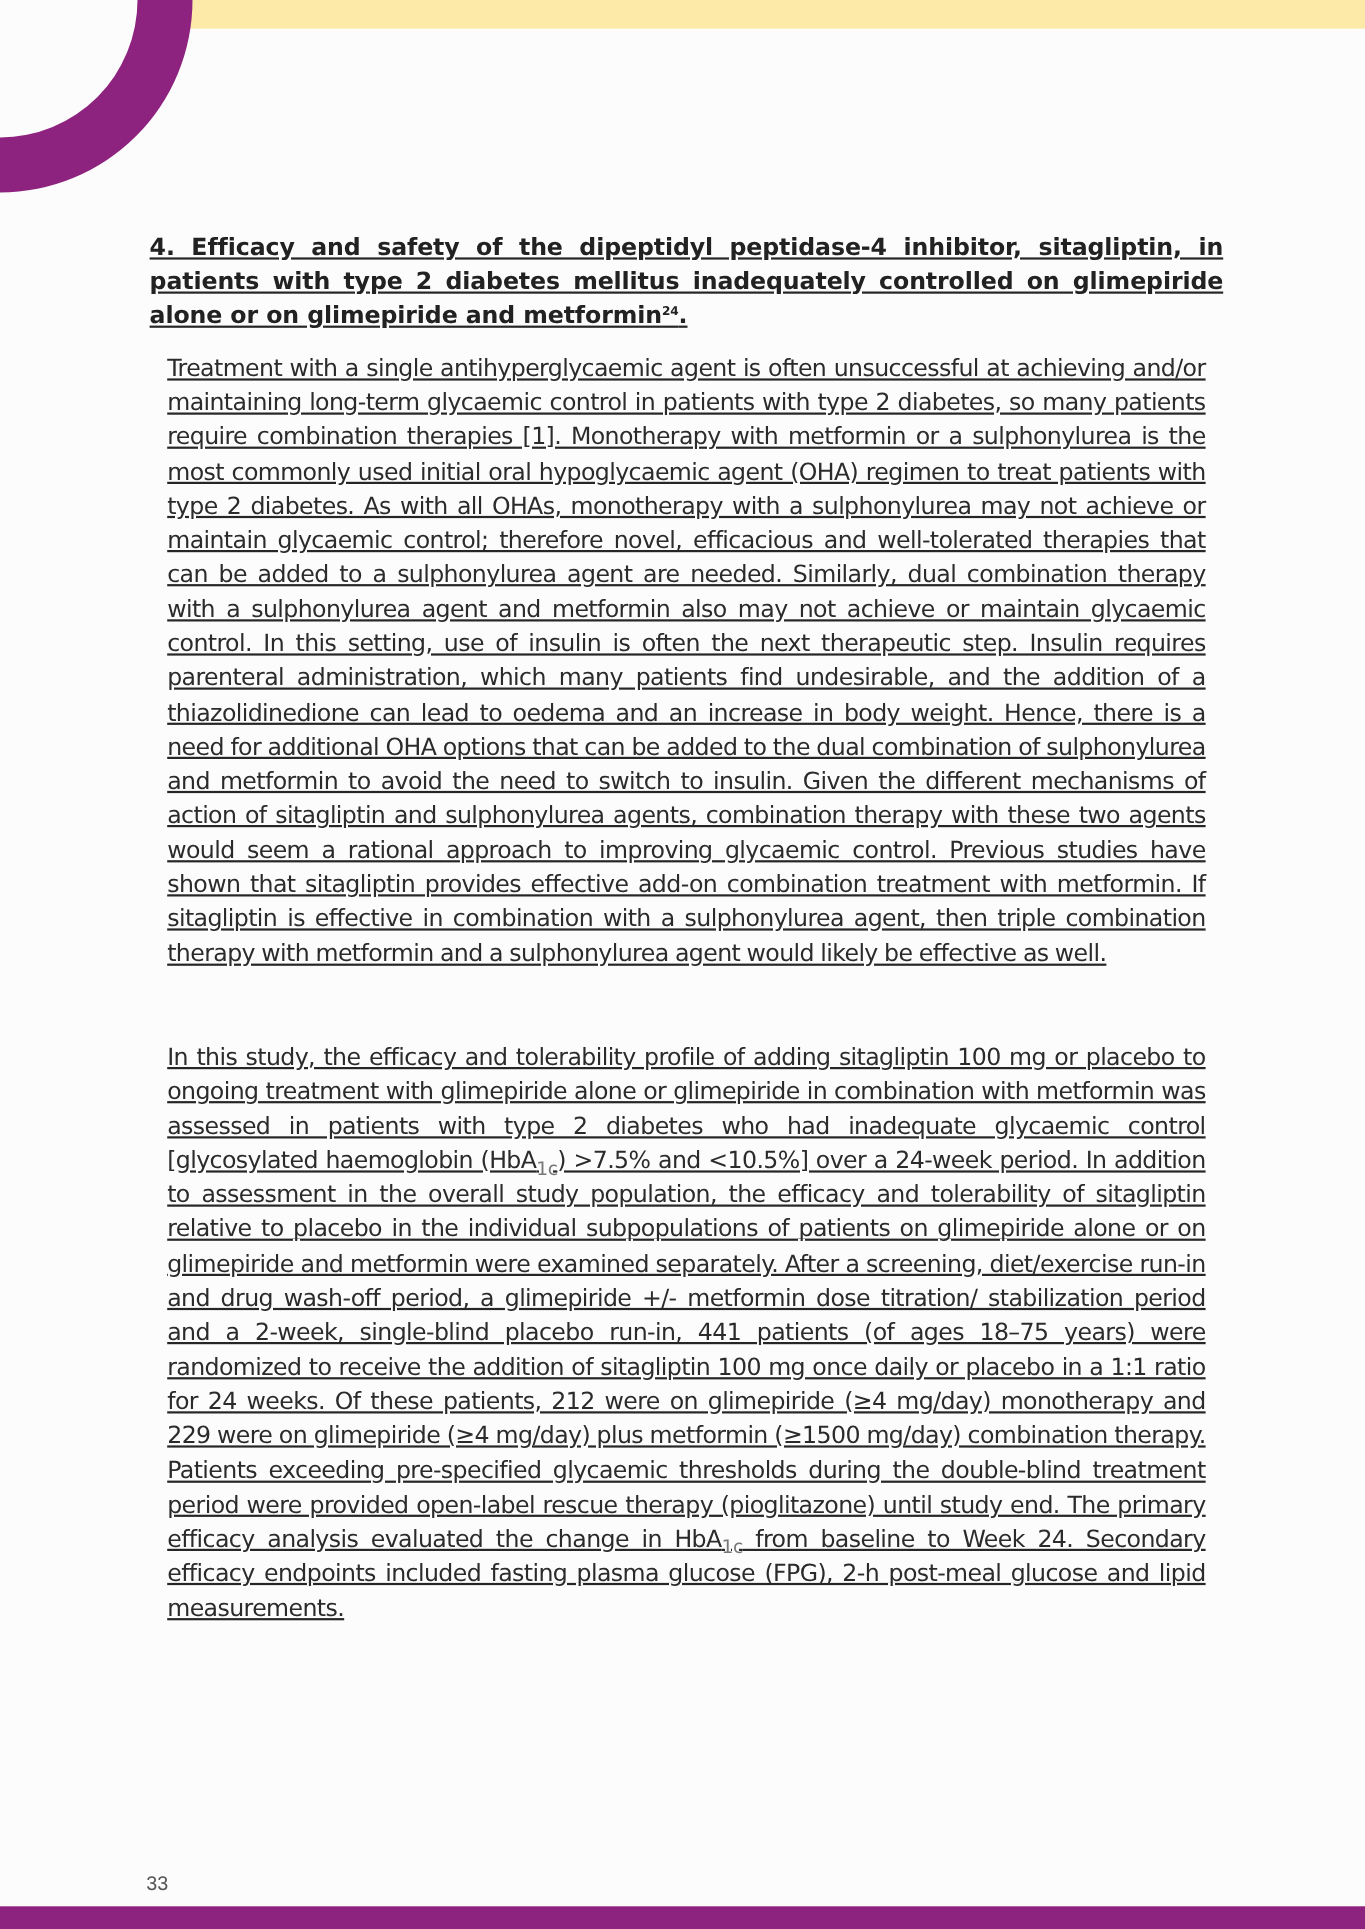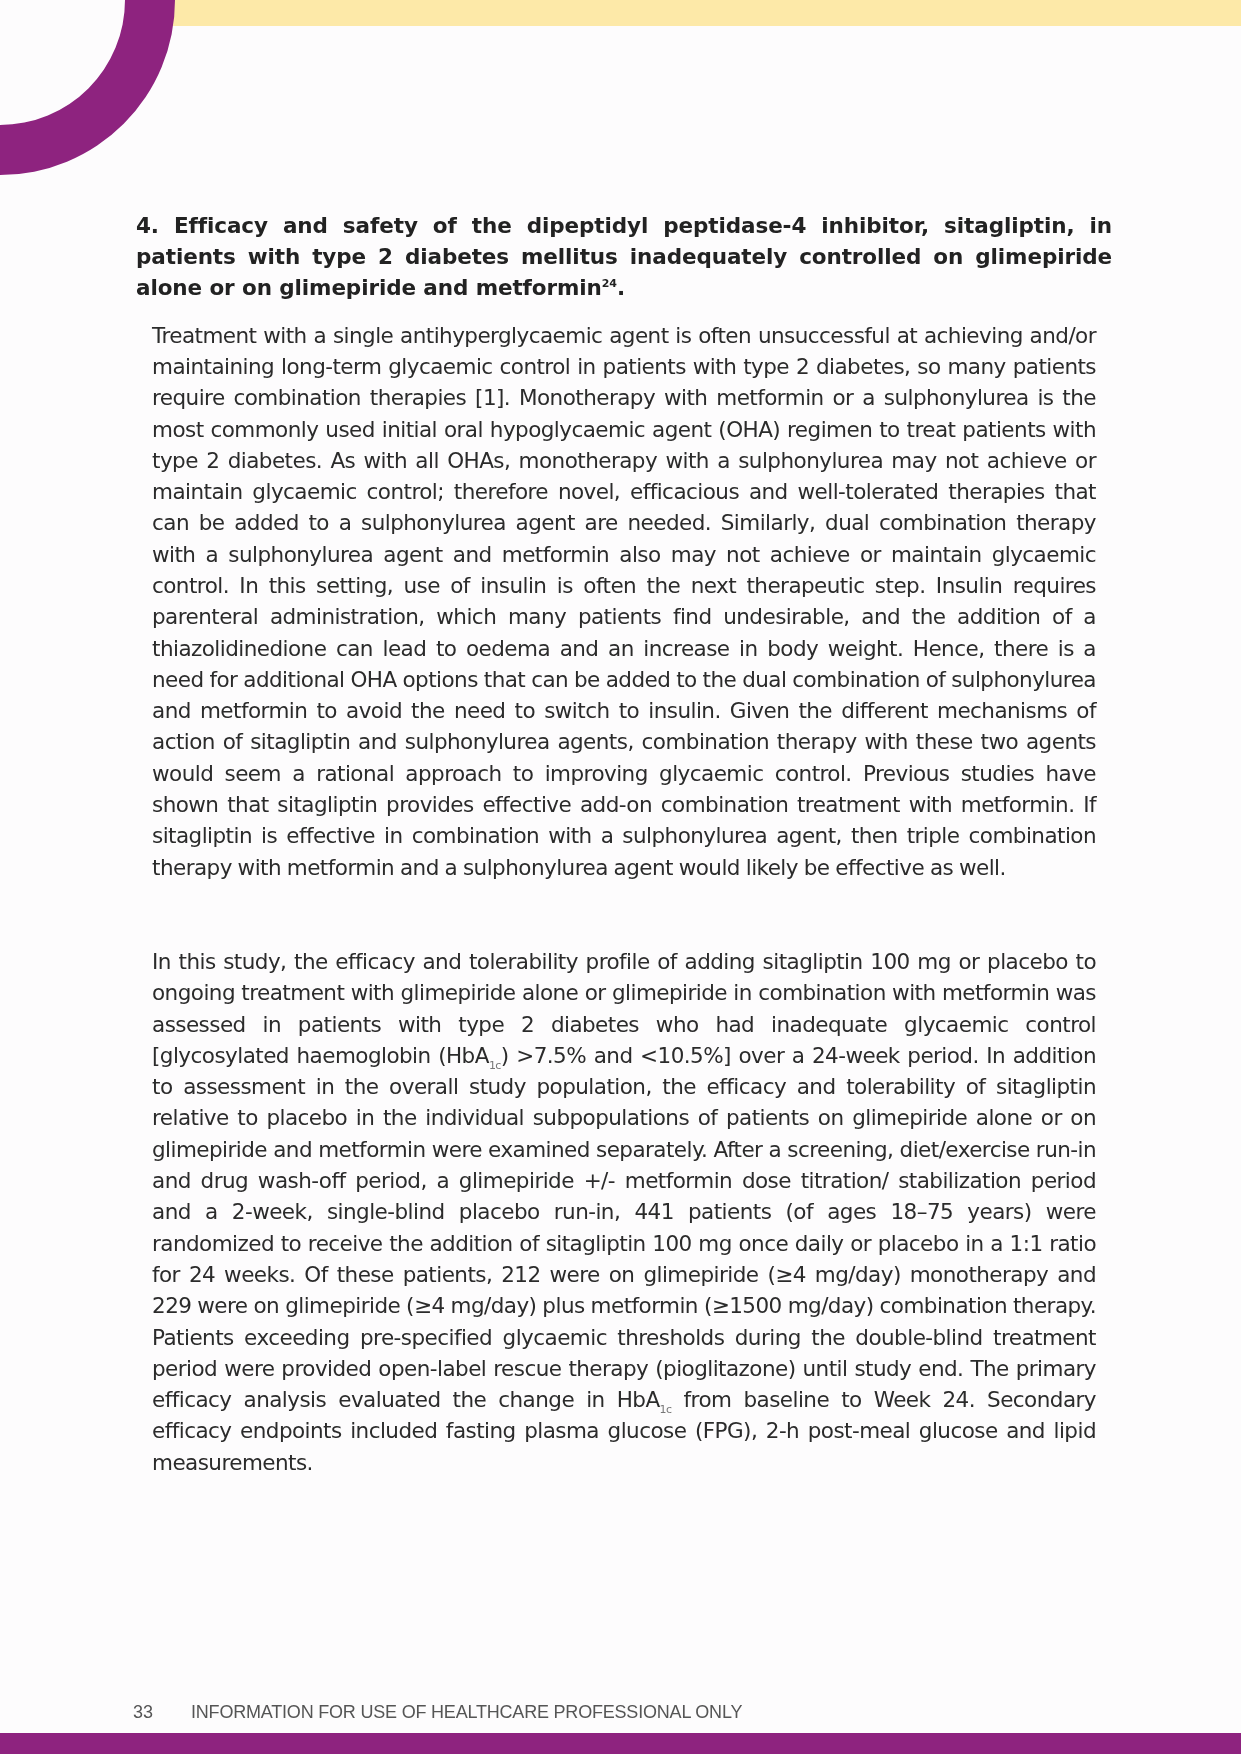--- a/index.html
+++ b/index.html
@@ -10,37 +10,37 @@
     color: #262626;
   }
   .top-band {
     position: absolute; left: 150px; top: 0; right: 0; height: 26px;
     background: #fde9a8;
   }
   .corner-arc {
     position: absolute; left: 0; top: 0; width: 180px; height: 180px;
   }
   .content {
-    position: absolute; left: 136px; top: 210px; width: 976px;
+    position: absolute; left: 136px; top: 210px; width: 976px; text-decoration: underline;
   }
   .heading {
     margin: 0;
     font-size: 21.5px; font-weight: bold; line-height: 31.2px;
     text-align: justify; color: #222;
     letter-spacing: -0.1px;
   }
   .heading sup { font-size: 11px; line-height: 0; vertical-align: 8px; }
   .body-text {
     margin: 16px;
     font-size: 21.5px; line-height: 31.3px;
     text-align: justify; color: #2b2b2b;
     letter-spacing: -0.55px; word-spacing: -0.5px;
   }
   .para-gap { height: 31px; }
-  .sub { font-size: 11px; color: #777; vertical-align: -6px; line-height: 0; }
+  .sub { font-size: 17px; color: #777; vertical-align: -6px; line-height: 0; }
   .footer {
     position: absolute; left: 0; top: 1696px; width: 100%; height: 30px;
     font-family: "Liberation Sans", sans-serif; font-size: 18px; color: #555; padding-left: 46px;
   }
   .page-num { position: absolute; left: 133px; top: 6px; }
   .footer-text { position: absolute; left: 191px; top: 6px; letter-spacing: -0.2px; }
   .bottom-band {
     position: absolute; left: 0; top: 1733px; width: 100%; height: 21px;
     background: #8e237f;
   }
@@ -59,16 +59,15 @@
 
   <p class="body-text">Treatment with a single antihyperglycaemic agent is often unsuccessful at achieving and/or maintaining long-term glycaemic control in patients with type 2 diabetes, so many patients require combination therapies [1]. Monotherapy with metformin or a sulphonylurea is the most commonly used initial oral hypoglycaemic agent (OHA) regimen to treat patients with type 2 diabetes. As with all OHAs, monotherapy with a sulphonylurea may not achieve or maintain glycaemic control; therefore novel, efficacious and well-tolerated therapies that can be added to a sulphonylurea agent are needed. Similarly, dual combination therapy with a sulphonylurea agent and metformin also may not achieve or maintain glycaemic control. In this setting, use of insulin is often the next therapeutic step. Insulin requires parenteral administration, which many patients find undesirable, and the addition of a thiazolidinedione can lead to oedema and an increase in body weight. Hence, there is a need for additional OHA options that can be added to the dual combination of sulphonylurea and metformin to avoid the need to switch to insulin. Given the different mechanisms of action of sitagliptin and sulphonylurea agents, combination therapy with these two agents would seem a rational approach to improving glycaemic control. Previous studies have shown that sitagliptin provides effective add-on combination treatment with metformin. If sitagliptin is effective in combination with a sulphonylurea agent, then triple combination therapy with metformin and a sulphonylurea agent would likely be effective as well.</p>
 
   <div class="para-gap"></div>
 
   <p class="body-text"><span>In this study, the efficacy and tolerability profile of adding sitagliptin 100 mg or placebo to ongoing treatment with glimepiride alone or glimepiride in combination with metformin was assessed in patients with type 2 diabetes who had inadequate glycaemic control [glycosylated haemoglobin (HbA</span><span class="sub">1c</span><span>) &gt;7.5% and &lt;10.5%] over a 24-week period. In addition to assessment in the overall study population, the efficacy and tolerability of sitagliptin relative to placebo in the individual subpopulations of patients on glimepiride alone or on glimepiride and metformin were examined separately. After a screening, diet/exercise run-in and drug wash-off period, a glimepiride +/- metformin dose titration/ stabilization period and a 2-week, single-blind placebo run-in, 441 patients (of ages 18–75 years) were randomized to receive the addition of sitagliptin 100 mg once daily or placebo in a 1:1 ratio for 24 weeks. Of these patients, 212 were on glimepiride (≥4 mg/day) monotherapy and 229 were on glimepiride (≥4 mg/day) plus metformin (≥1500 mg/day) combination therapy. Patients exceeding pre-specified glycaemic thresholds during the double-blind treatment period were provided open-label rescue therapy (pioglitazone) until study end. The primary efficacy analysis evaluated the change in HbA</span><span class="sub">1c</span><span> from baseline to Week 24. Secondary efficacy endpoints included fasting plasma glucose (FPG), 2-h post-meal glucose and lipid measurements.</span></p>
 </div>
 
 <div class="footer">
   <span class="page-num">33</span>
-  <span class="footer-text">INFORMATION FOR USE OF HEALTHCARE PROFESSIONAL ONLY</span>
 </div>
 
 <div class="bottom-band"></div>
 
 </body></html>

